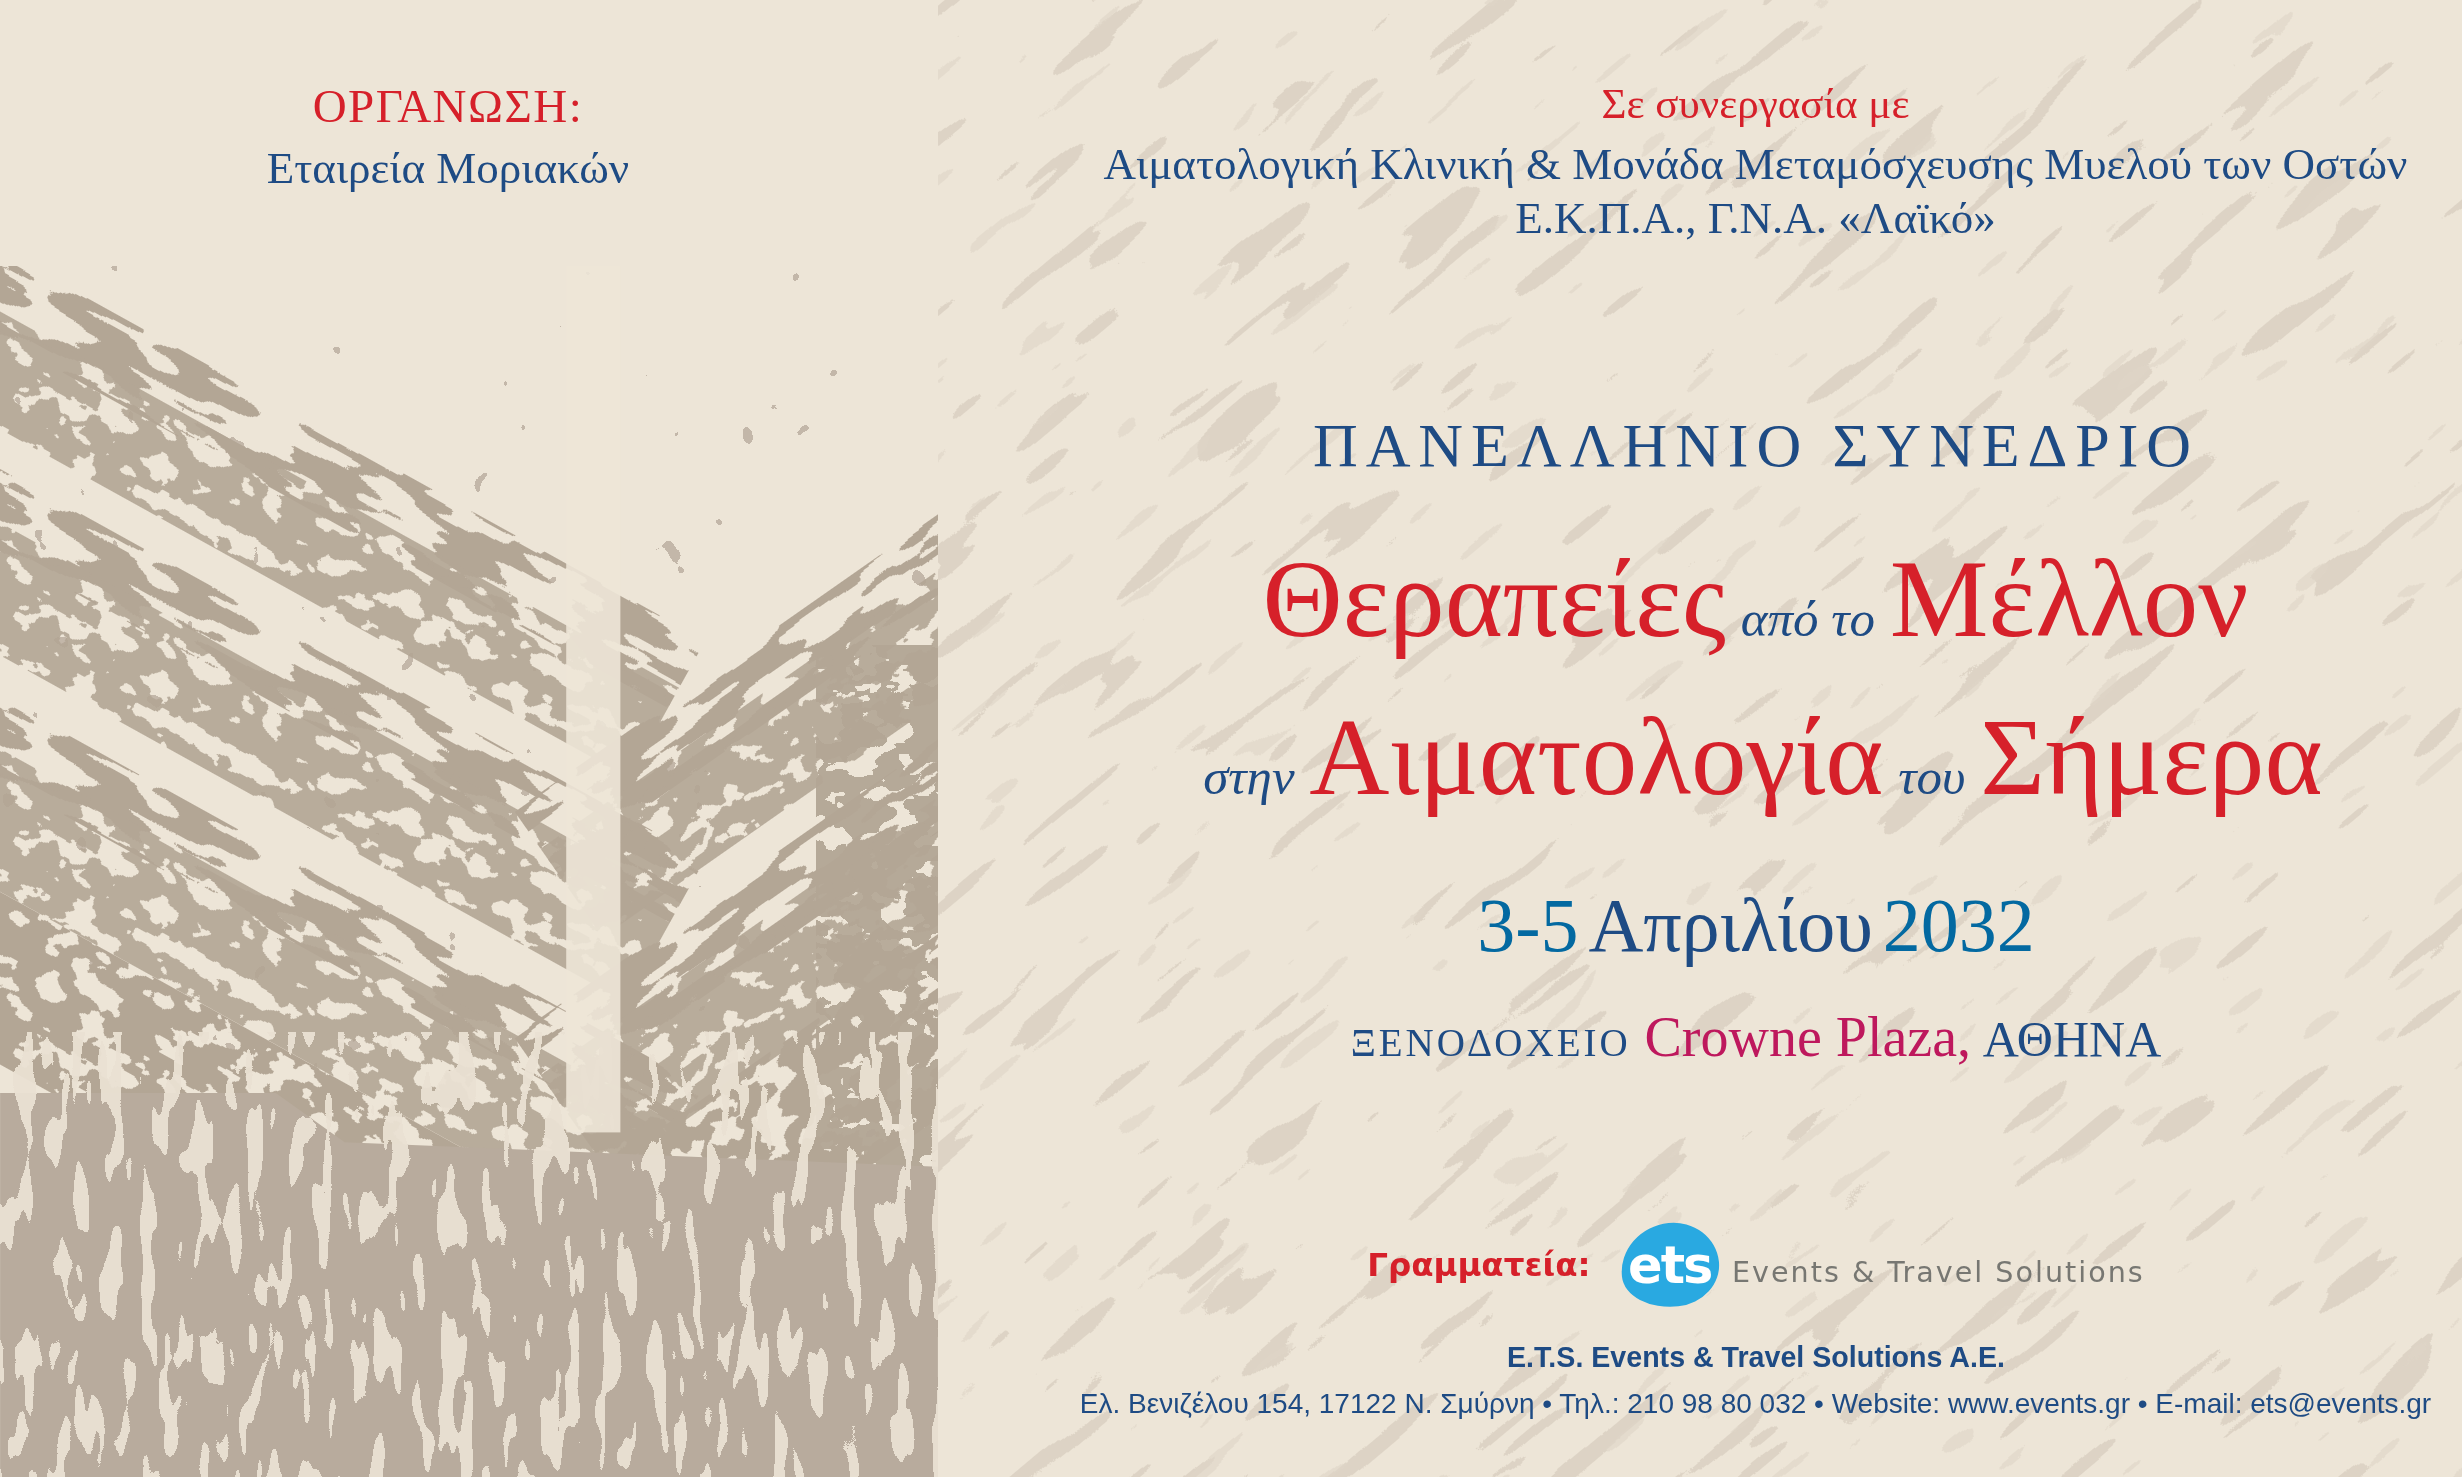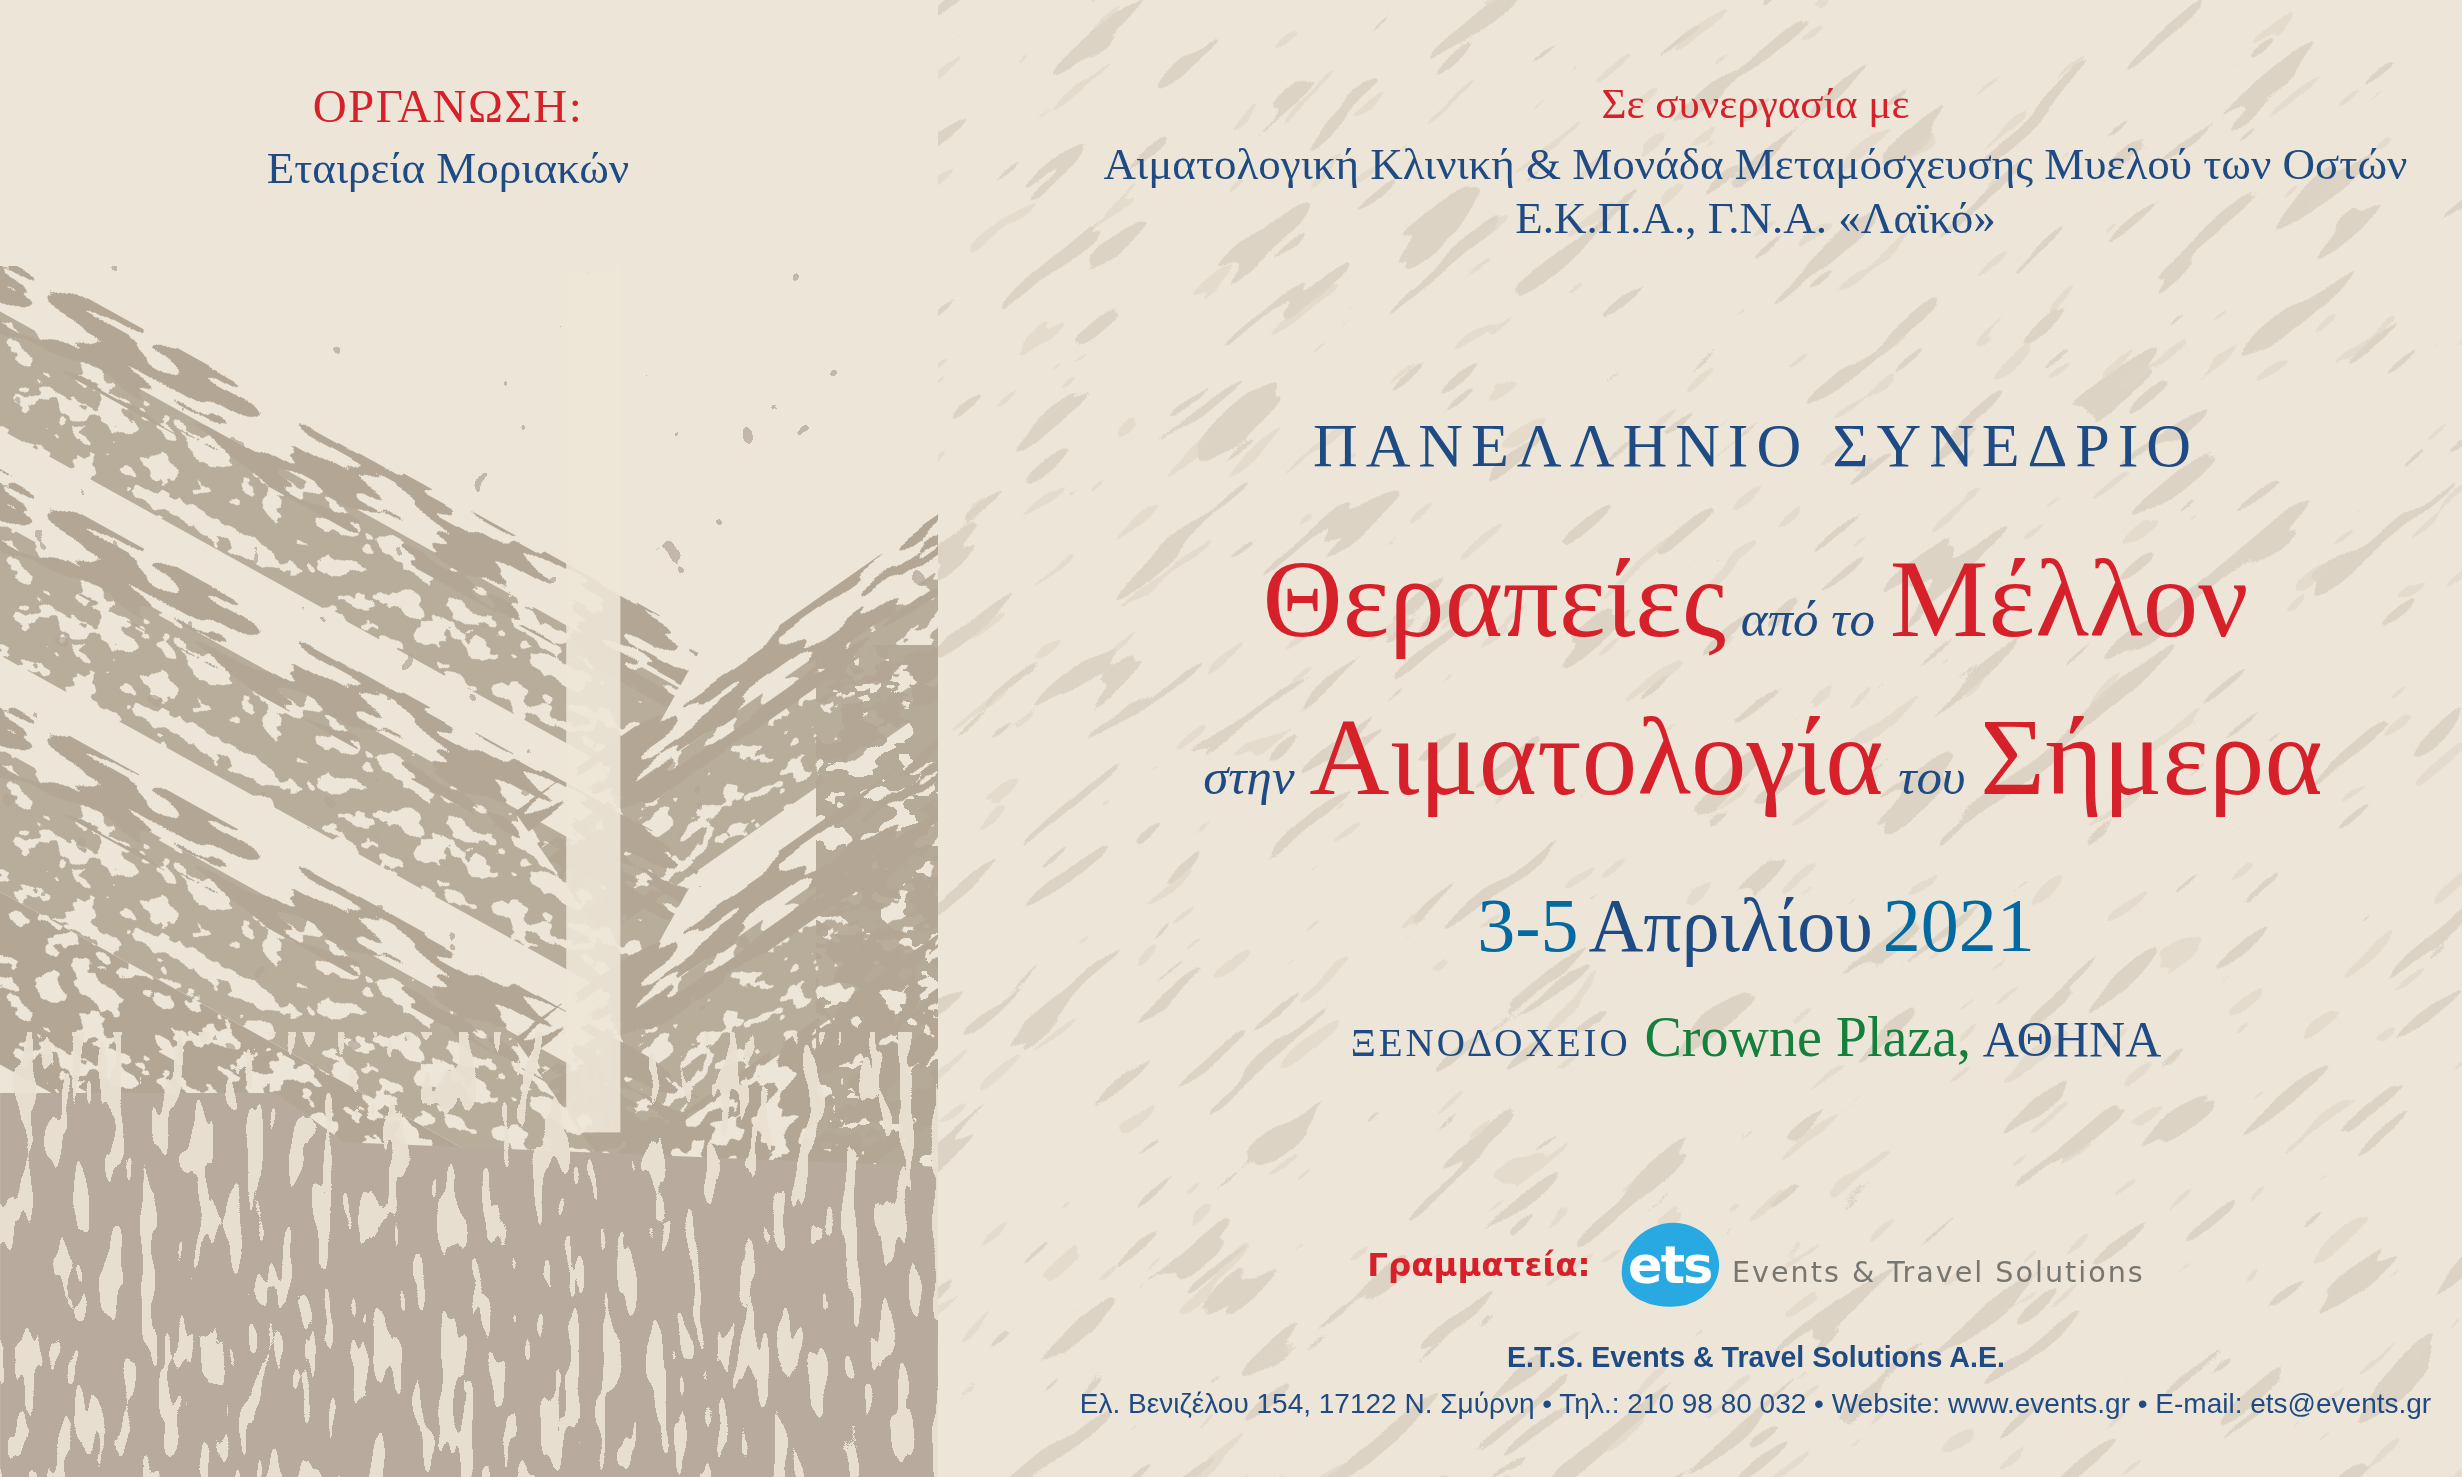--- a/index.html
+++ b/index.html
@@ -31,21 +31,21 @@
   .t-small{font-size:51px;color:#1E4B84;margin:0 14.8px;font-style:italic;}
 
   
   .date-line{left:936px;top:882px;width:1640px;text-align:center;font-size:76px;white-space:nowrap;}
   .d-red{color:#0369a1;text-align:center;}
   .d-blue{color:#1E4B84;margin:0 9.8px;}
 
   
   .venue{left:936px;top:1005px;width:1640px;text-align:center;white-space:nowrap;}
   .v-label{font-size:39px;color:#1E4B84;letter-spacing:3px;margin-right:13.8px;}
-  .v-hotel{font-size:56px;color:#15803d;}
+  .v-hotel{font-size:56px;color:#be185d;}
   .v-city{font-size:50px;color:#1E4B84;margin-left:11.8px;}
 
   
   .secretariat{left:936px;top:1208px;width:1640px;height:113px;display:flex;
                align-items:center;justify-content:center;
                font-family:"DejaVu Sans","Liberation Sans",sans-serif;}
   .s-label{font-size:32.5px;font-weight:bold;color:#D6202A;margin-right:30.5px;}
   .ets-drop{width:98px;height:84px;background:#29A9E1;flex:0 0 auto;
             border-radius:53% 47% 46% 54% / 58% 52% 48% 42%;
             transform:rotate(-6deg);
@@ -191,21 +191,21 @@
   <div class="abs title">
     <div class="t-line">
       <span class="t-big">Θεραπείες</span><span class="t-small">από το</span><span class="t-big">Μέλλον</span>
     </div>
     <div class="t-line">
       <span class="t-small">στην</span><span class="t-big">Αιματολογία</span><span class="t-small">του</span><span class="t-big">Σήμερα</span>
     </div>
   </div>
 
   <div class="abs date-line">
-    <span class="d-red">3-5</span><span class="d-blue">Απριλίου</span><span class="d-red">2021</span>
+    <span class="d-red">3-5</span><span class="d-blue">Απριλίου</span><span class="d-red">2032</span>
   </div>
 
   <div class="abs venue">
     <span class="v-label">ΞΕΝΟΔΟΧΕΙΟ</span><span class="v-hotel">Crowne Plaza,</span><span class="v-city">ΑΘΗΝΑ</span>
   </div>
 
   <div class="abs secretariat">
     <span class="s-label">Γραμματεία:</span>
     <span class="ets-drop">
       <span class="ets-text">ets</span>

